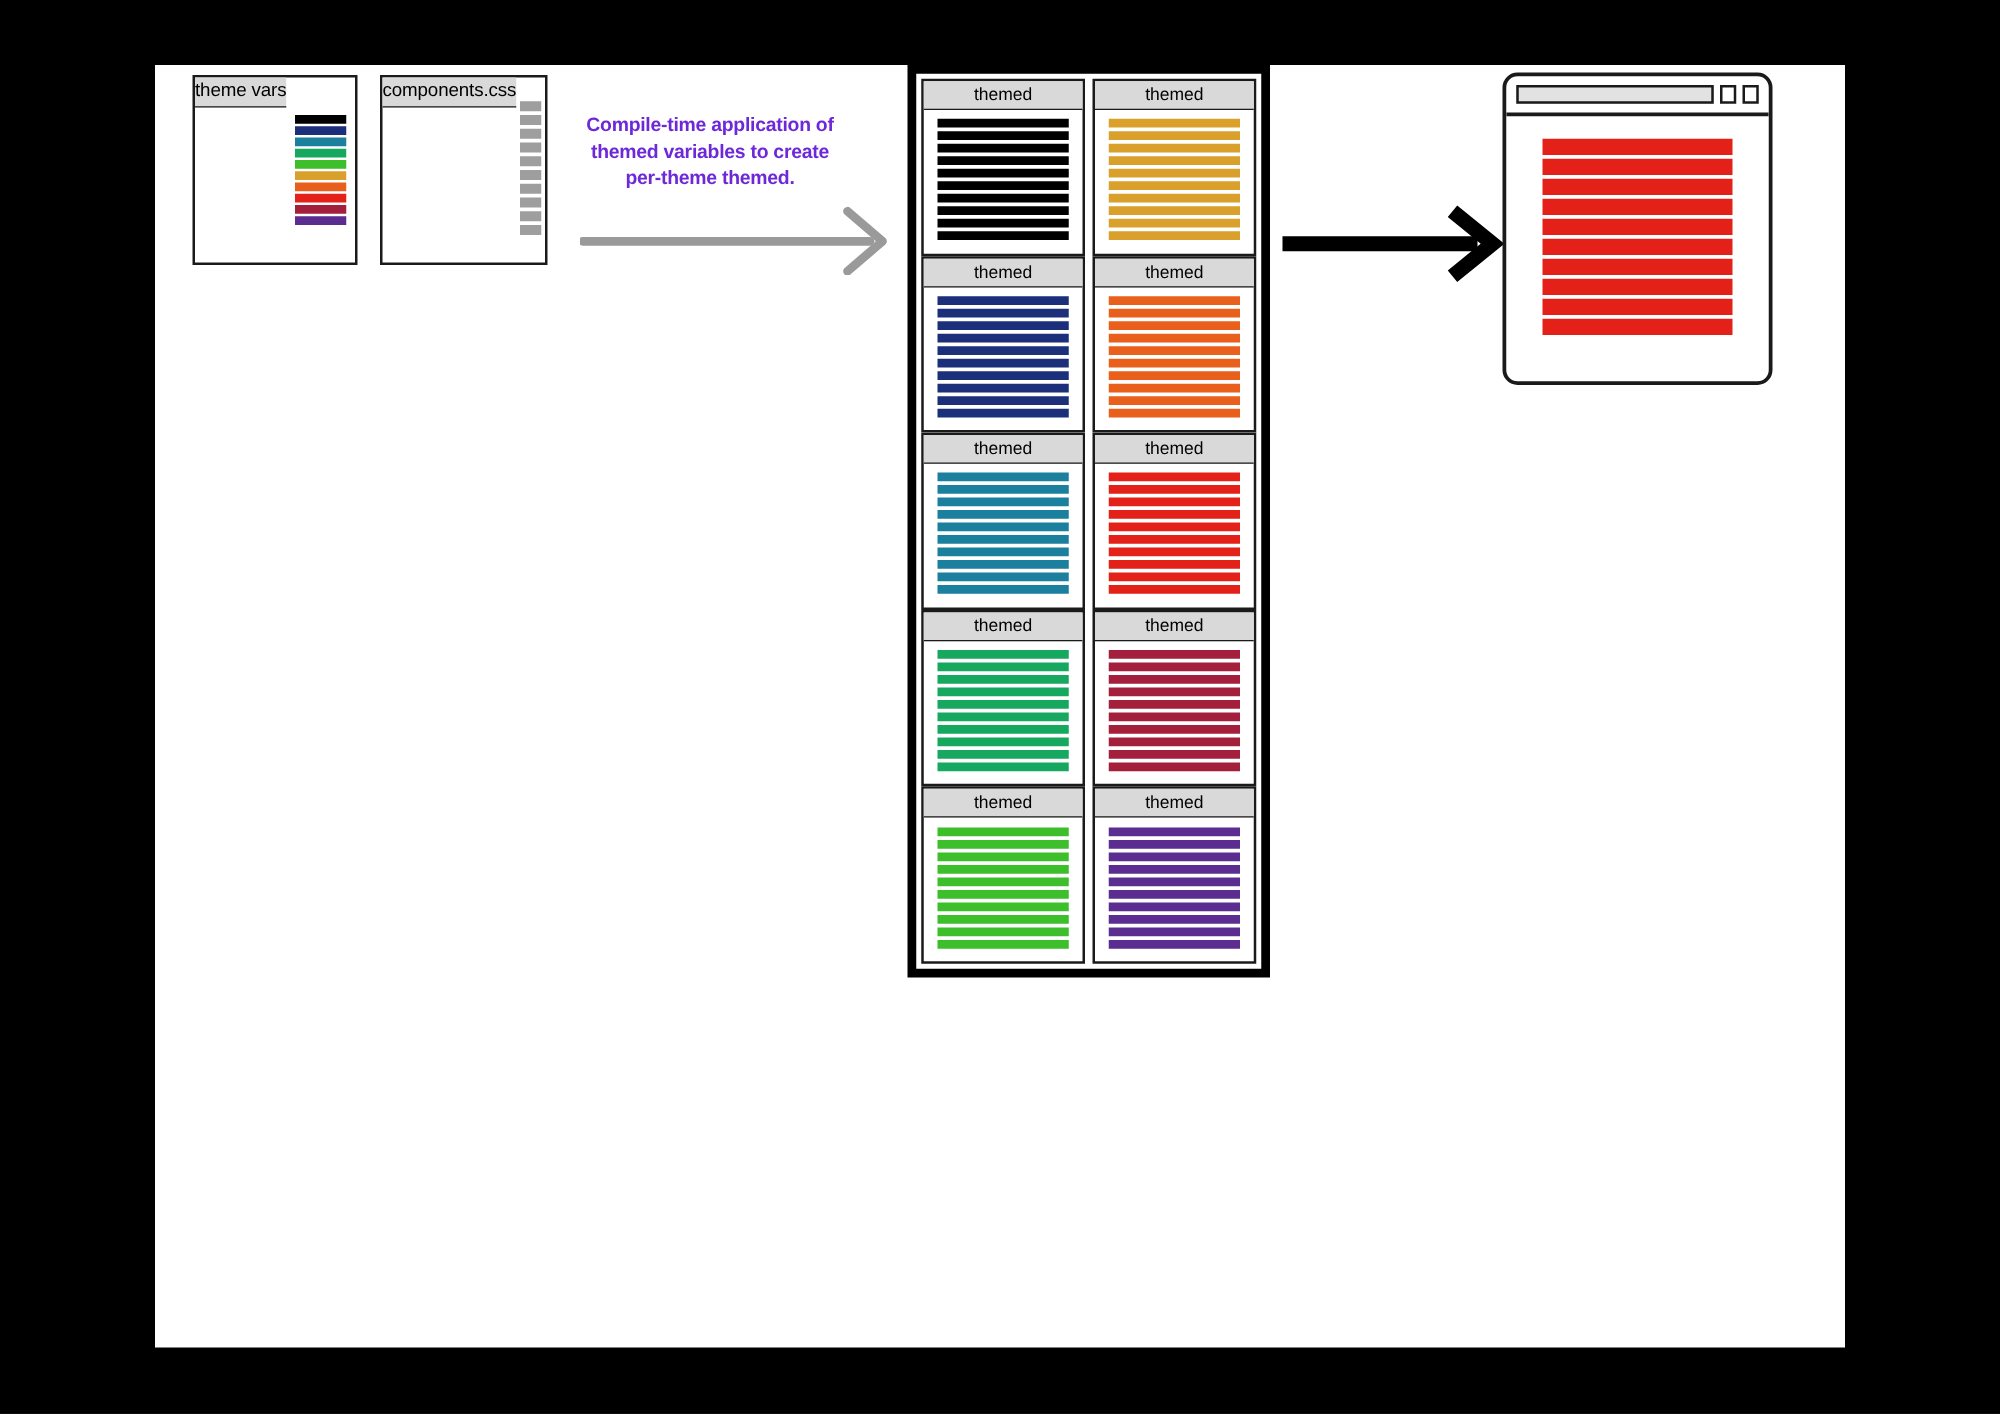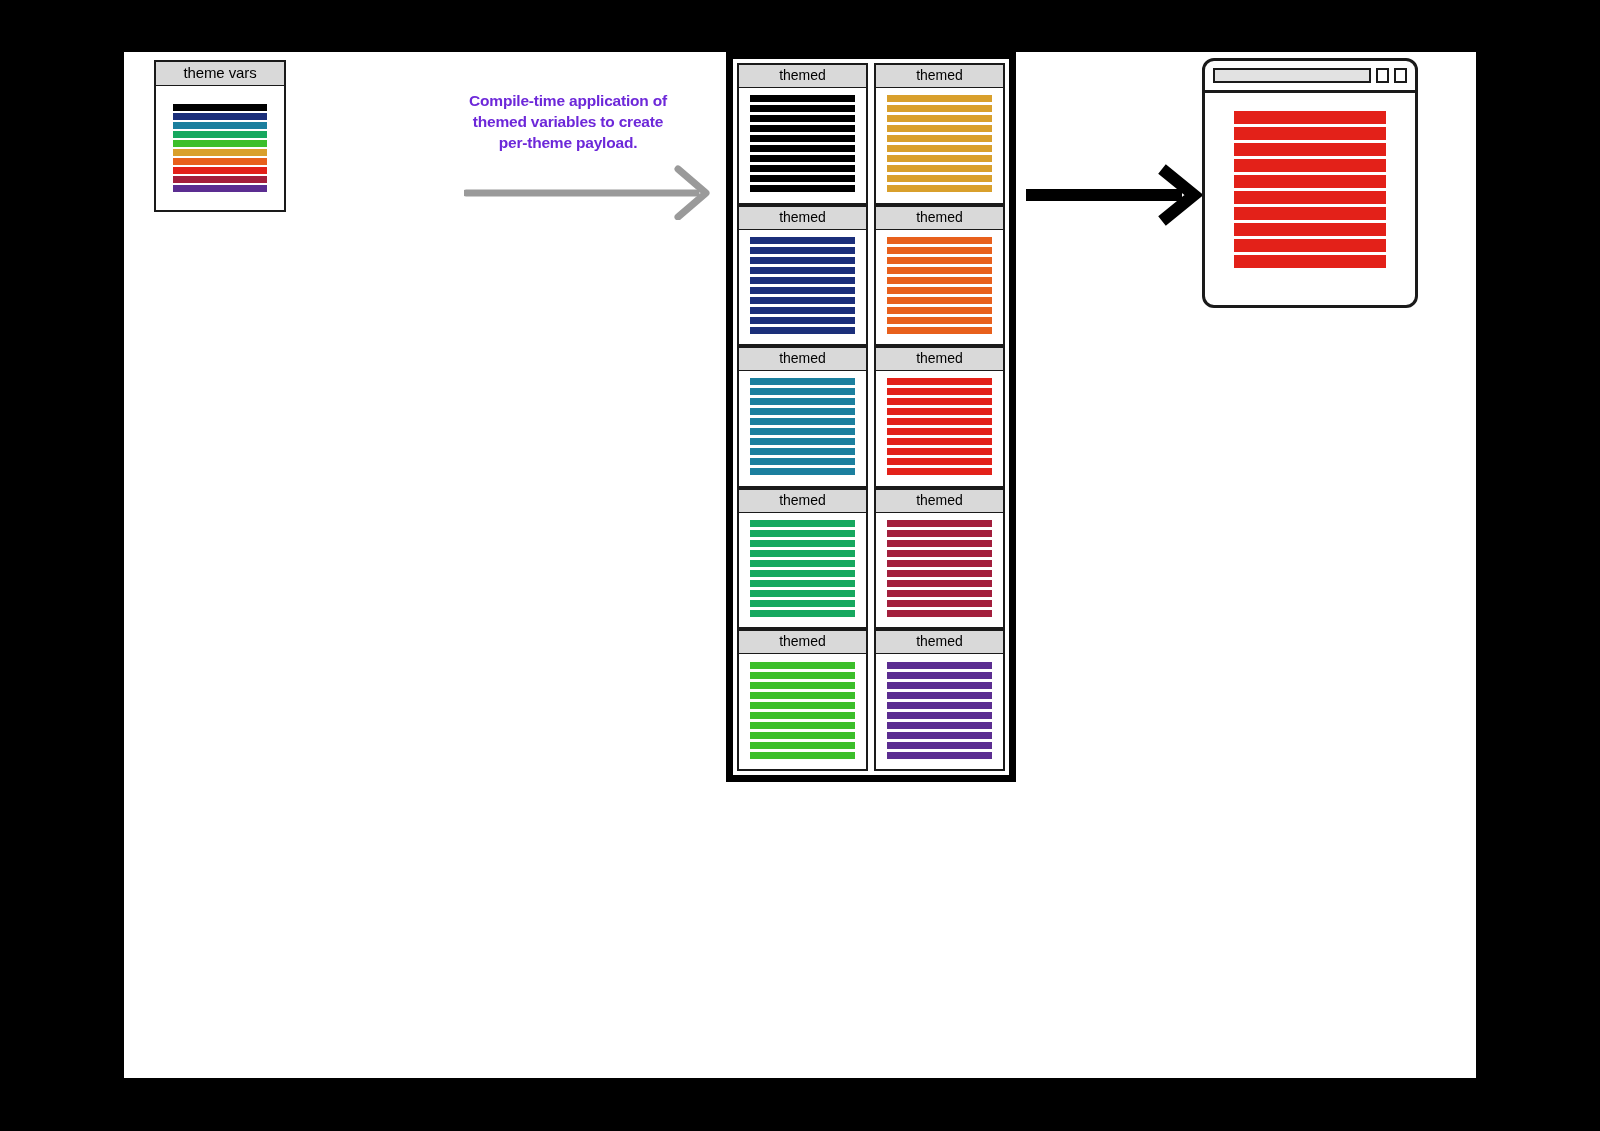--- a/index.html
+++ b/index.html
@@ -23,21 +23,21 @@
     background: #ffffff;
   }
 
   
   .src-card {
     position: absolute;
     background: #ffffff;
     border: 2px solid #1a1a1a;
     box-sizing: border-box;
     display: flex;
-    flex-direction: column;
+    flex-direction: row;
   }
   .src-card-header {
     background: #d9d9d9;
     border-bottom: 1px solid #1a1a1a;
     text-align: center;
     font-size: 15px;
     color: #000000;
     line-height: 22px;
     height: 23px;
     flex: none;
@@ -223,25 +223,42 @@
           <div class="bar" style="background: rgb(60, 191, 43);"></div>
           <div class="bar" style="background: rgb(217, 160, 44);"></div>
           <div class="bar" style="background: rgb(232, 96, 28);"></div>
           <div class="bar" style="background: rgb(227, 33, 25);"></div>
           <div class="bar" style="background: rgb(163, 31, 60);"></div>
           <div class="bar" style="background: rgb(91, 45, 145);"></div>
         </div>
     </div>
   </div>
 
+  <div class="src-card" id="components-card">
+    <div class="src-card-header">components.css</div>
+    <div class="src-card-body">
+      <div class="bar-stack" id="components-bars">
+          <div class="bar" style="background: rgb(158, 158, 158);"></div>
+          <div class="bar" style="background: rgb(158, 158, 158);"></div>
+          <div class="bar" style="background: rgb(158, 158, 158);"></div>
+          <div class="bar" style="background: rgb(158, 158, 158);"></div>
+          <div class="bar" style="background: rgb(158, 158, 158);"></div>
+          <div class="bar" style="background: rgb(158, 158, 158);"></div>
+          <div class="bar" style="background: rgb(158, 158, 158);"></div>
+          <div class="bar" style="background: rgb(158, 158, 158);"></div>
+          <div class="bar" style="background: rgb(158, 158, 158);"></div>
+          <div class="bar" style="background: rgb(158, 158, 158);"></div>
+        </div>
+    </div>
+  </div>
 
   <div id="caption">
     <div>Compile-time application of</div>
     <div>themed variables to create</div>
-    <div>per-theme payload.</div>
+    <div>per-theme themed.</div>
   </div>
 
   <svg id="gray-arrow" viewBox="0 0 250 58">
     <line x1="2" y1="31" x2="232" y2="31" stroke="#9a9a9a" stroke-width="7" stroke-linecap="round"></line>
     <polyline points="214,7 242,31 214,55" fill="none" stroke="#9a9a9a" stroke-width="7" stroke-linecap="round" stroke-linejoin="round"></polyline>
   </svg>
 
   <div id="themed-grid">
       <div class="themed-row">
         <div class="themed-card">

